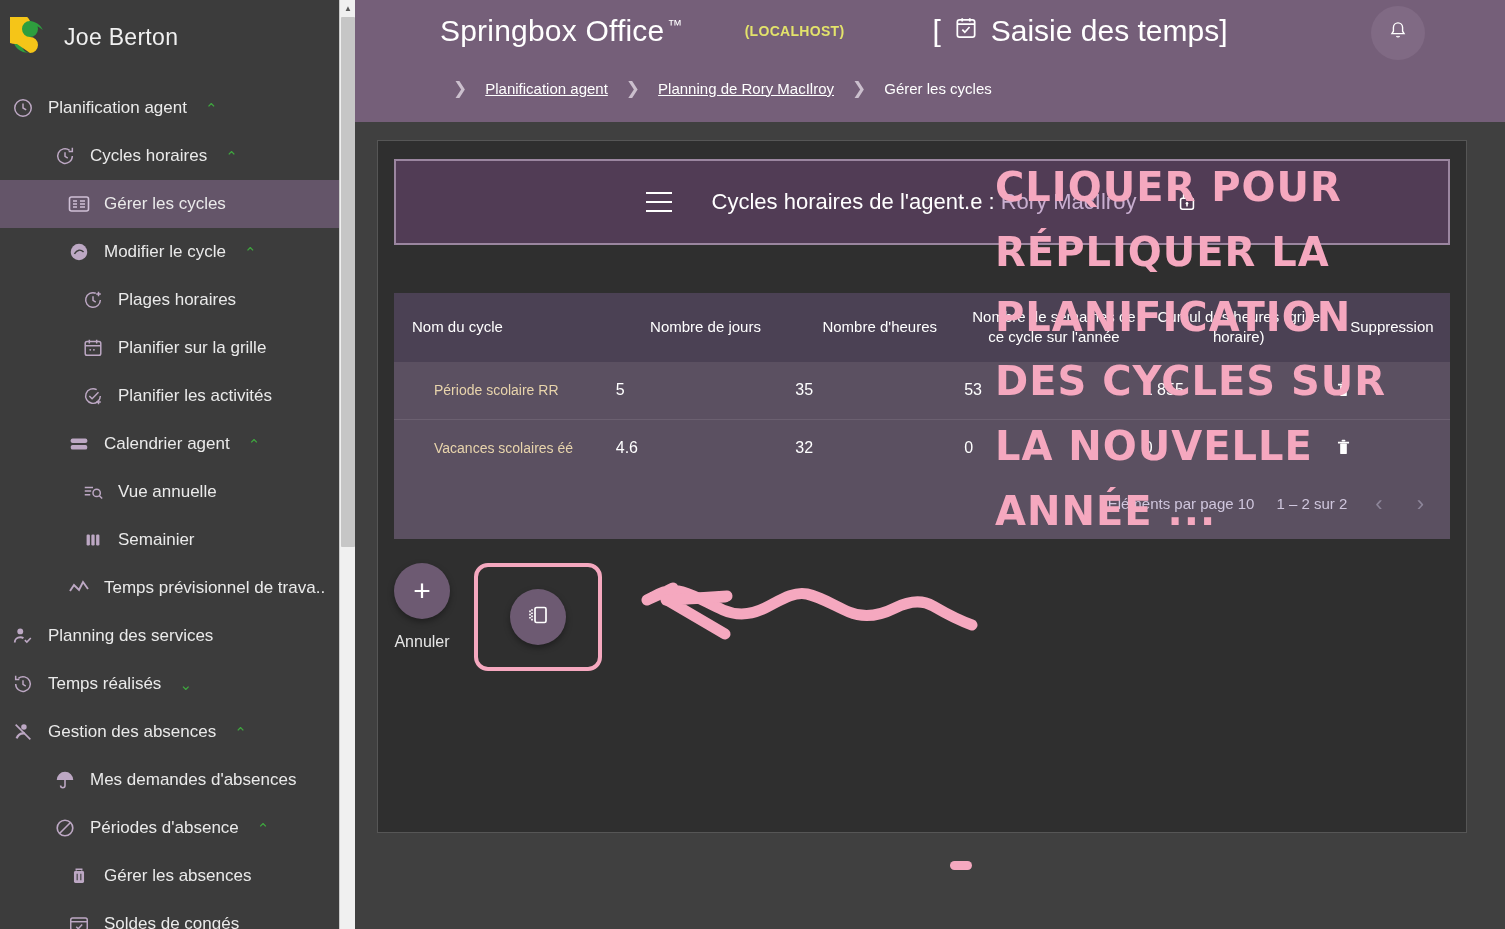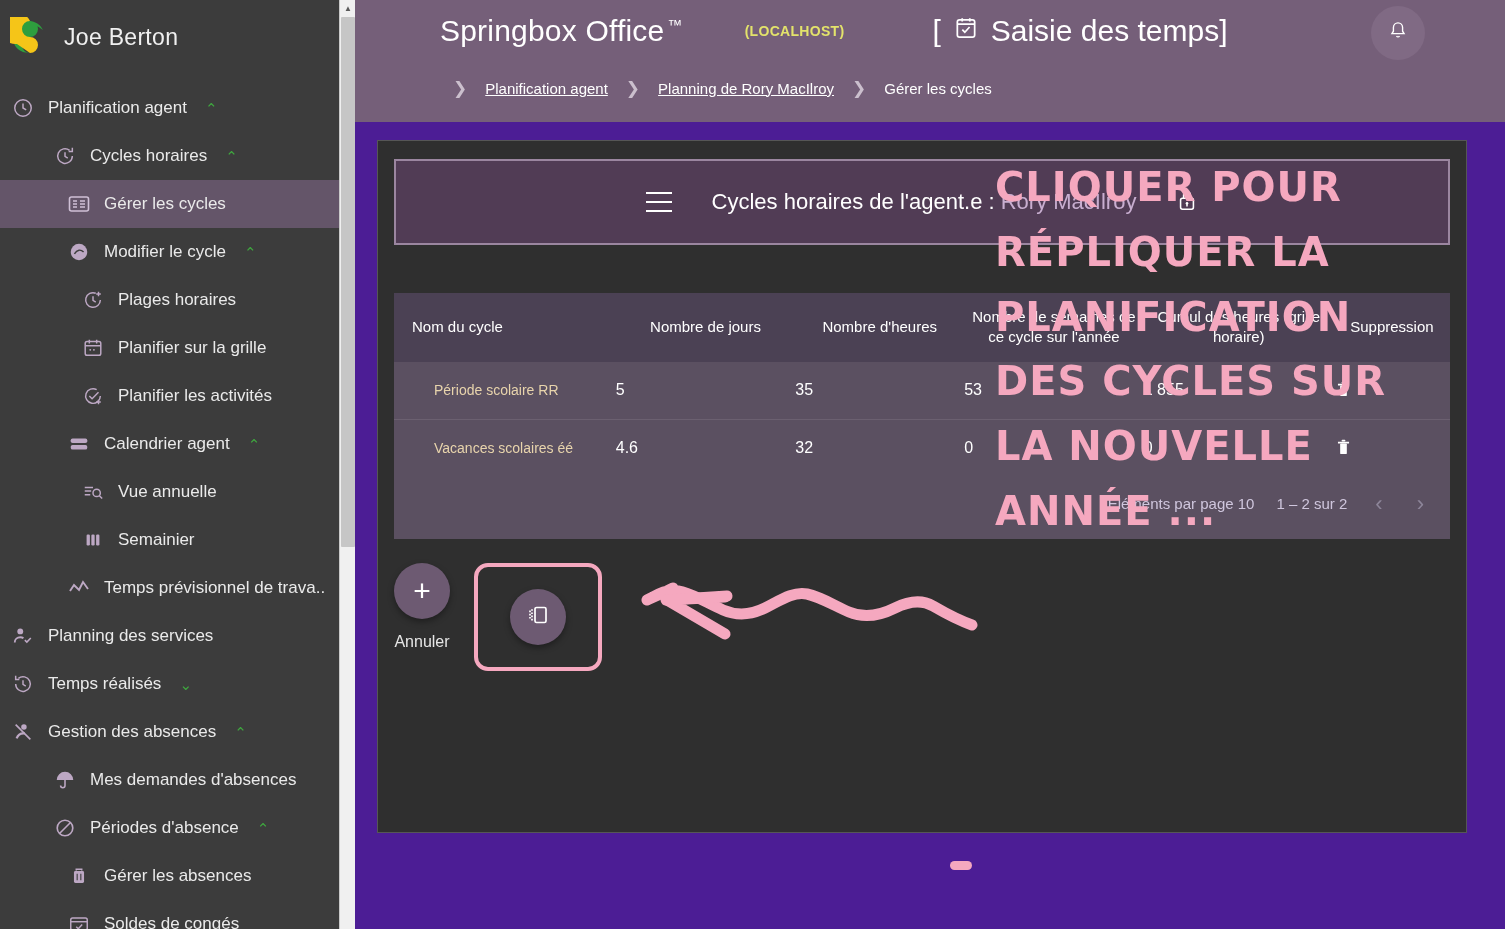--- a/index.html
+++ b/index.html
@@ -40,21 +40,21 @@
   .caret.down { color: #3fa83f; }
 
   .sb-track {
     position: absolute; top: 0; right: 0; width: 16px; height: 929px;
     background: #f0f0f0; border-left: 1px solid #c9c9c9;
   }
   .sb-btn { width: 16px; height: 16px; display: flex; align-items: center; justify-content: center; color: #5a5a5a; font-size: 8px; }
   .sb-thumb { position: absolute; top: 17px; left: 1px; width: 14px; height: 530px; background: #c6c6c6; border-radius: 1px; }
 
   
-  .main { flex: 1 1 auto; position: relative; background: #4c1d95; height: 929px; }
+  .main { flex: 1 1 auto; position: relative; background: #404040; height: 929px; }
 
   .topbar { height: 122px; background: #755F79; position: relative; }
   .topline { display: flex; align-items: center; height: 62px; padding-left: 85px; gap: 0; }
   .app-title { color: #ffffff; font-size: 30px; letter-spacing: .2px; }
   .tm { font-size: 15px; vertical-align: super; margin-left: 3px; }
   .localhost { color: #e3e36b; font-size: 14px; font-weight: bold; margin-left: 62px; letter-spacing: .3px; }
   .ctx { display: flex; align-items: center; gap: 12px; margin-left: 88px; color: #fff; font-size: 30px; }
   .ctx .brk { font-size: 30px; }
   .bell {
     position: absolute; right: 80px; top: 6px;

